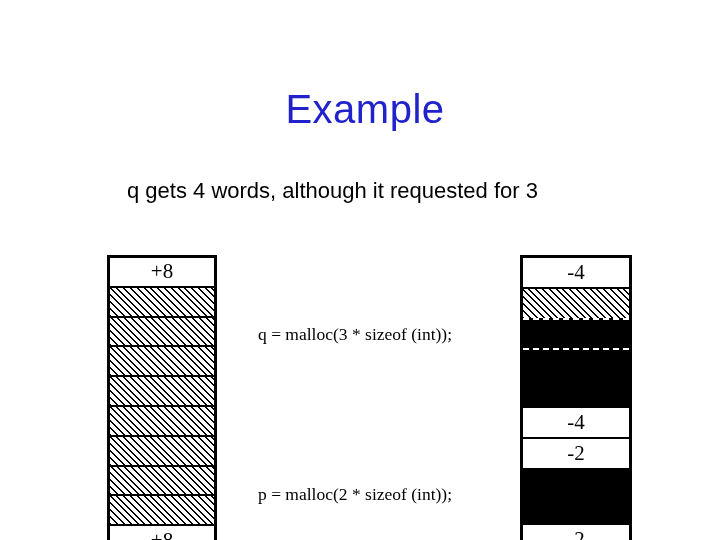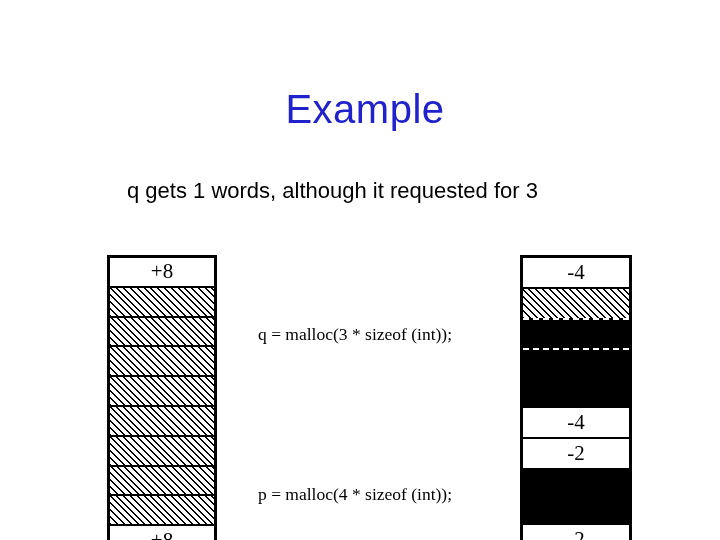--- a/index.html
+++ b/index.html
@@ -80,37 +80,37 @@
     color: #737373;
   }
 </style>
 </head>
 <body>
 
 <div class="slide">
 
   <h1 class="title">Example</h1>
 
-  <div class="subtitle">q gets 1 words, although it requested for 3</div>
+  <div class="subtitle">q gets 4 words, although it requested for 3</div>
 
   <div class="mem-col left-col">
     <div class="cell tag">+8</div>
     <div class="cell hatch sep"></div>
     <div class="cell hatch sep"></div>
     <div class="cell hatch sep"></div>
     <div class="cell hatch sep"></div>
     <div class="cell hatch sep"></div>
     <div class="cell hatch sep"></div>
     <div class="cell hatch sep"></div>
     <div class="cell hatch sep"></div>
     <div class="cell tag sep">+8</div>
   </div>
 
   <div class="code code-q">q = malloc(3 * sizeof (int));</div>
-  <div class="code code-p">p = malloc(4 * sizeof (int));</div>
+  <div class="code code-p">p = malloc(2 * sizeof (int));</div>
 
   <div class="mem-col right-col">
     <div class="cell tag">-4</div>
     <div class="cell hatch sep"></div>
     <div class="cell black dash-top"></div>
     <div class="cell black x2 dash-top"></div>
     <div class="cell tag">-4</div>
     <div class="cell tag sep">-2</div>
     <div class="cell black x2"></div>
     <div class="cell tag">-2</div>

